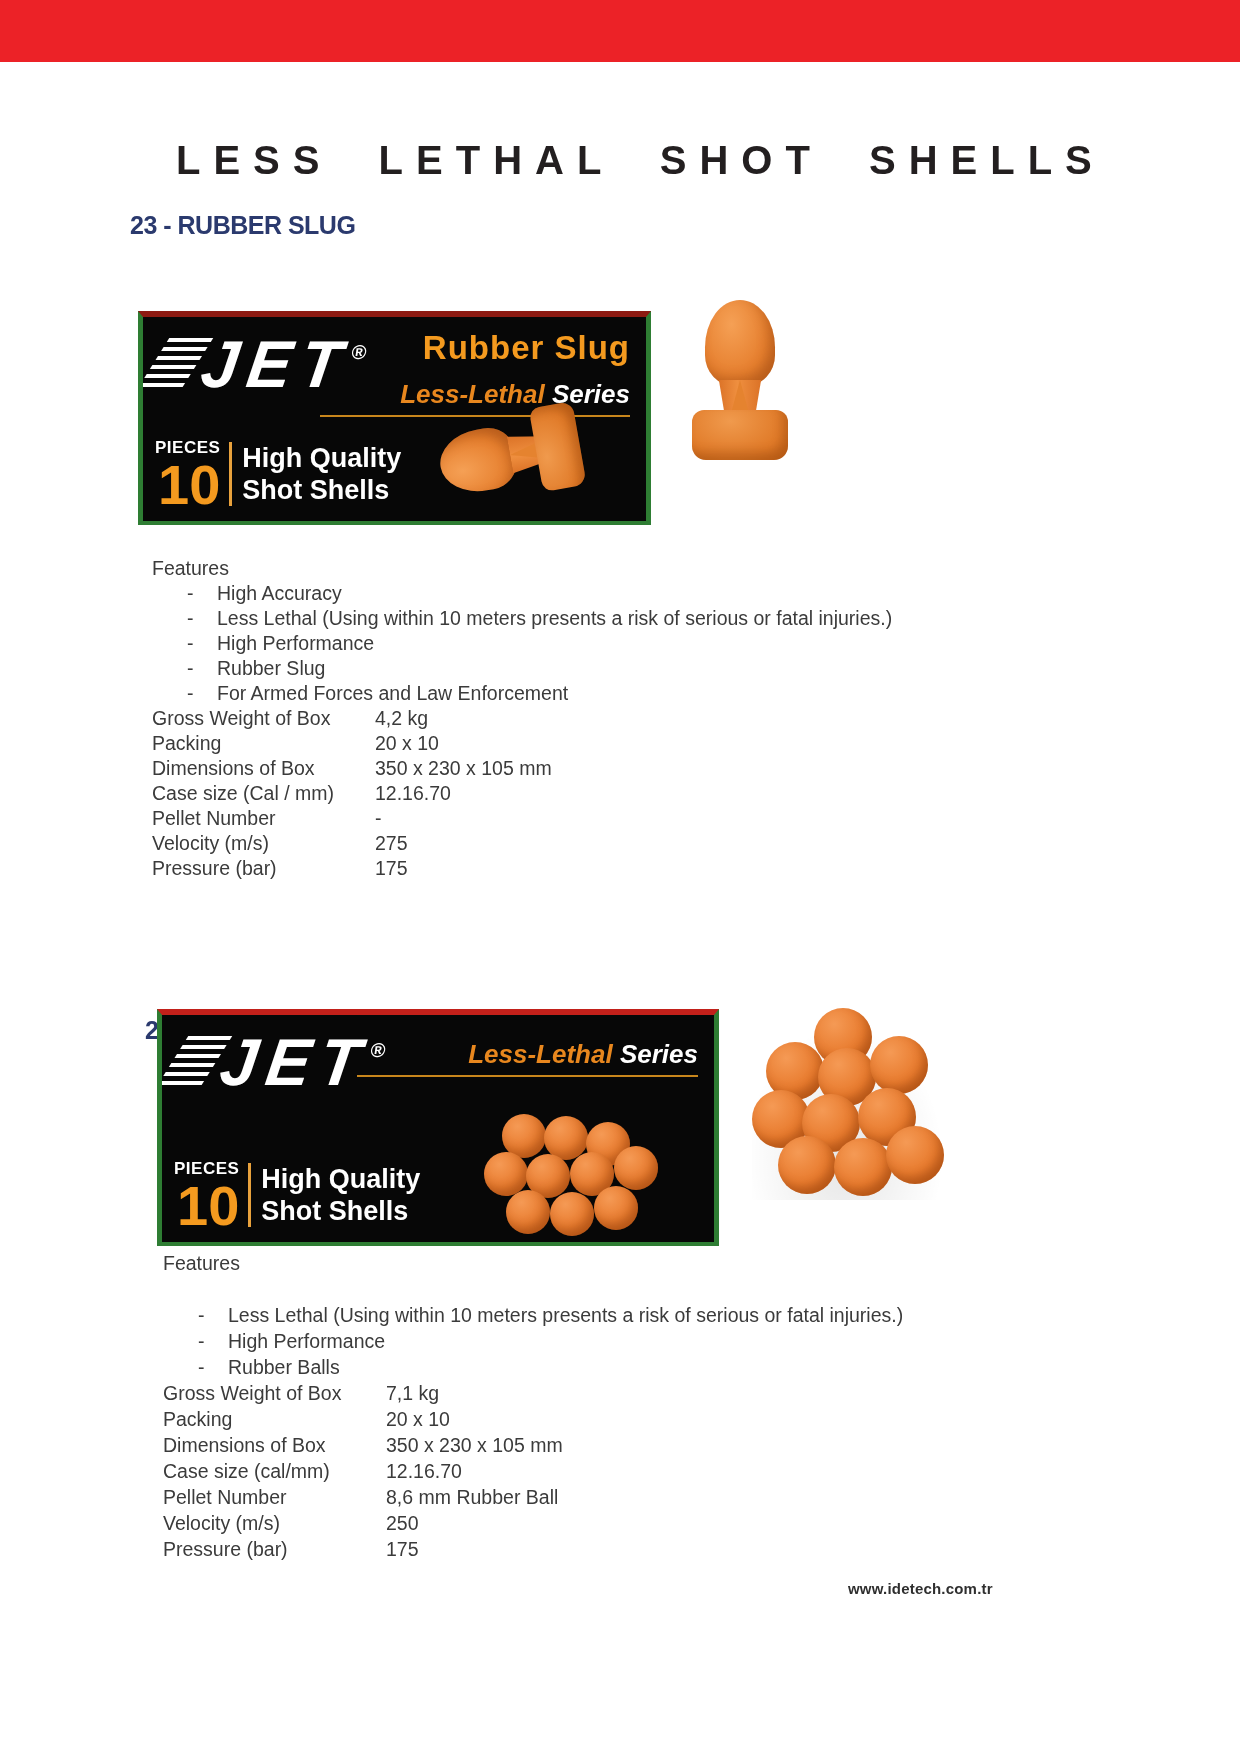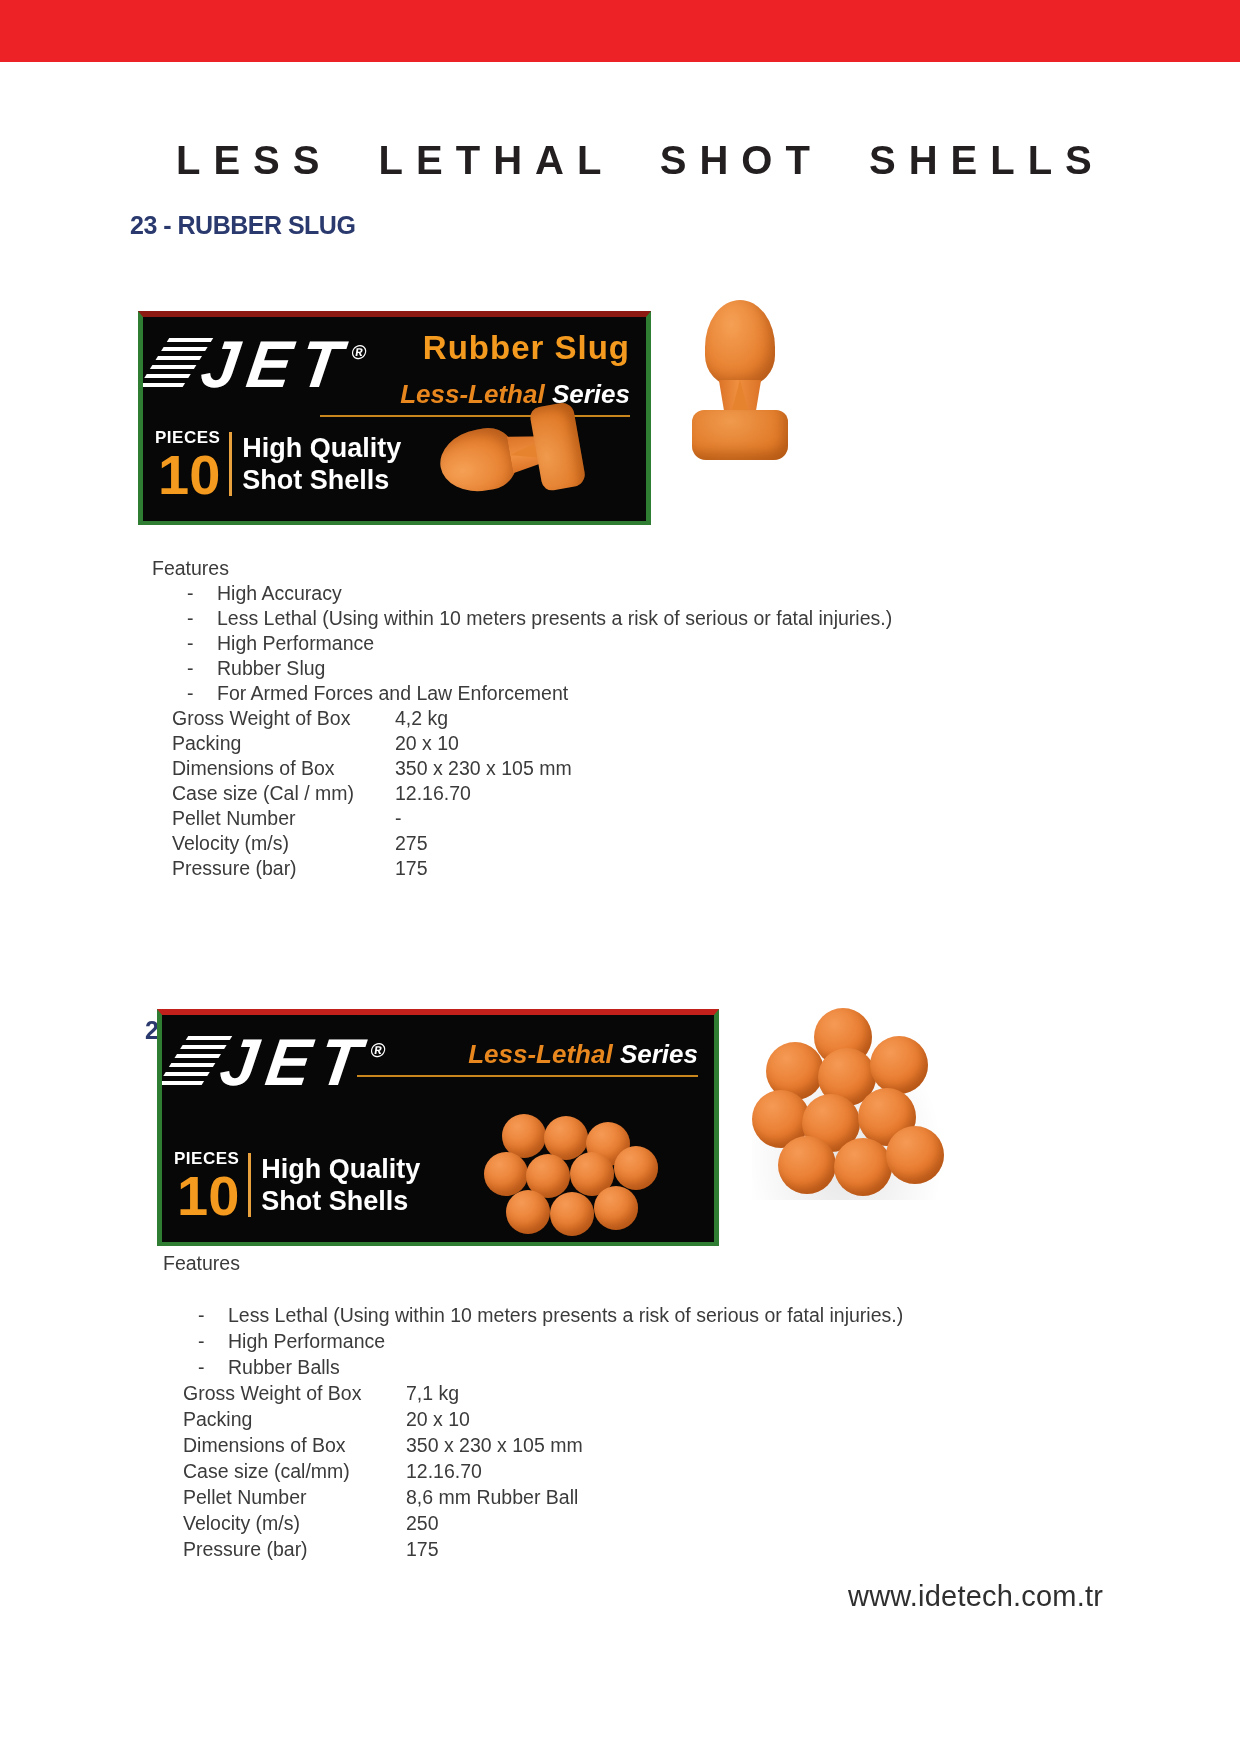--- a/index.html
+++ b/index.html
@@ -45,21 +45,21 @@
   }
   .jet-reg { font-size:20px; font-weight:bold; font-style:normal; color:#ffffff; vertical-align:28px; letter-spacing:0; }
   .box-right { margin-left:auto; text-align:right; min-width:55%; }
   .product-name { font-size:33px; font-weight:bold; color:#f49a1f; letter-spacing:1px; white-space:nowrap; }
   .jet-box-2 .product-name { font-size:31px; }
   .series-line { margin-top:12px; font-size:26px; font-weight:bold; font-style:italic; white-space:nowrap; }
   .series-lethal { color:#e8871e; }
   .series-rest { color:#ffffff; }
   .series-underline { height:2px; background:#c8861c; margin-top:5px; width:118%; margin-left:-18%; }
 
-  .pieces-block { position:absolute; left:12px; bottom:20px; display:flex; align-items:center; }
+  .pieces-block { position:absolute; left:12px; bottom:10px; display:flex; align-items:center; }
   .pieces-col { text-align:right; margin-right:9px; }
   .pieces-label { font-size:17px; font-weight:bold; color:#ffffff; letter-spacing:0.5px; }
   .pieces-count { font-size:56px; font-weight:bold; color:#f49a1f; line-height:0.95; }
   .pieces-divider { width:3px; height:64px; background:#e8a13c; }
   .quality-col { margin-left:10px; font-size:27px; font-weight:bold; color:#ffffff; line-height:1.2; white-space:nowrap; }
 
   
   .slug { position:relative; width:100px; height:160px; }
   .slug-head {
     position:absolute; top:0; left:15px; width:70px; height:86px;
@@ -99,26 +99,26 @@
 
   
   .text-block { position:absolute; color:#3b3b3b; font-size:19.5px; }
   .text-block-1 { left:152px; top:556px; line-height:25px; }
   .text-block-2 { left:163px; top:1250px; line-height:26px; }
   .features-label { }
   .blank-line { height:26px; }
   .feat-row { display:flex; }
   .feat-dash { margin-left:35px; width:30px; }
   .spec-row { display:flex; }
-  .spec-label { width:223px; flex:none;margin-left:20px; }
+  .spec-label { width:223px; flex:none; }
   .spec-value { }
 
   
   .website {
-    position:absolute; left:848px; top:1580px; font-size:29px; font-weight:normal;
+    position:absolute; left:848px; top:1580px; font-size:15px; font-weight:bold;
     color:#2f2f2f; letter-spacing:0.2px;
   }
 </style>
 </head>
 <body>
 
 <div class="page">
 
   <div class="top-bar"></div>
 

